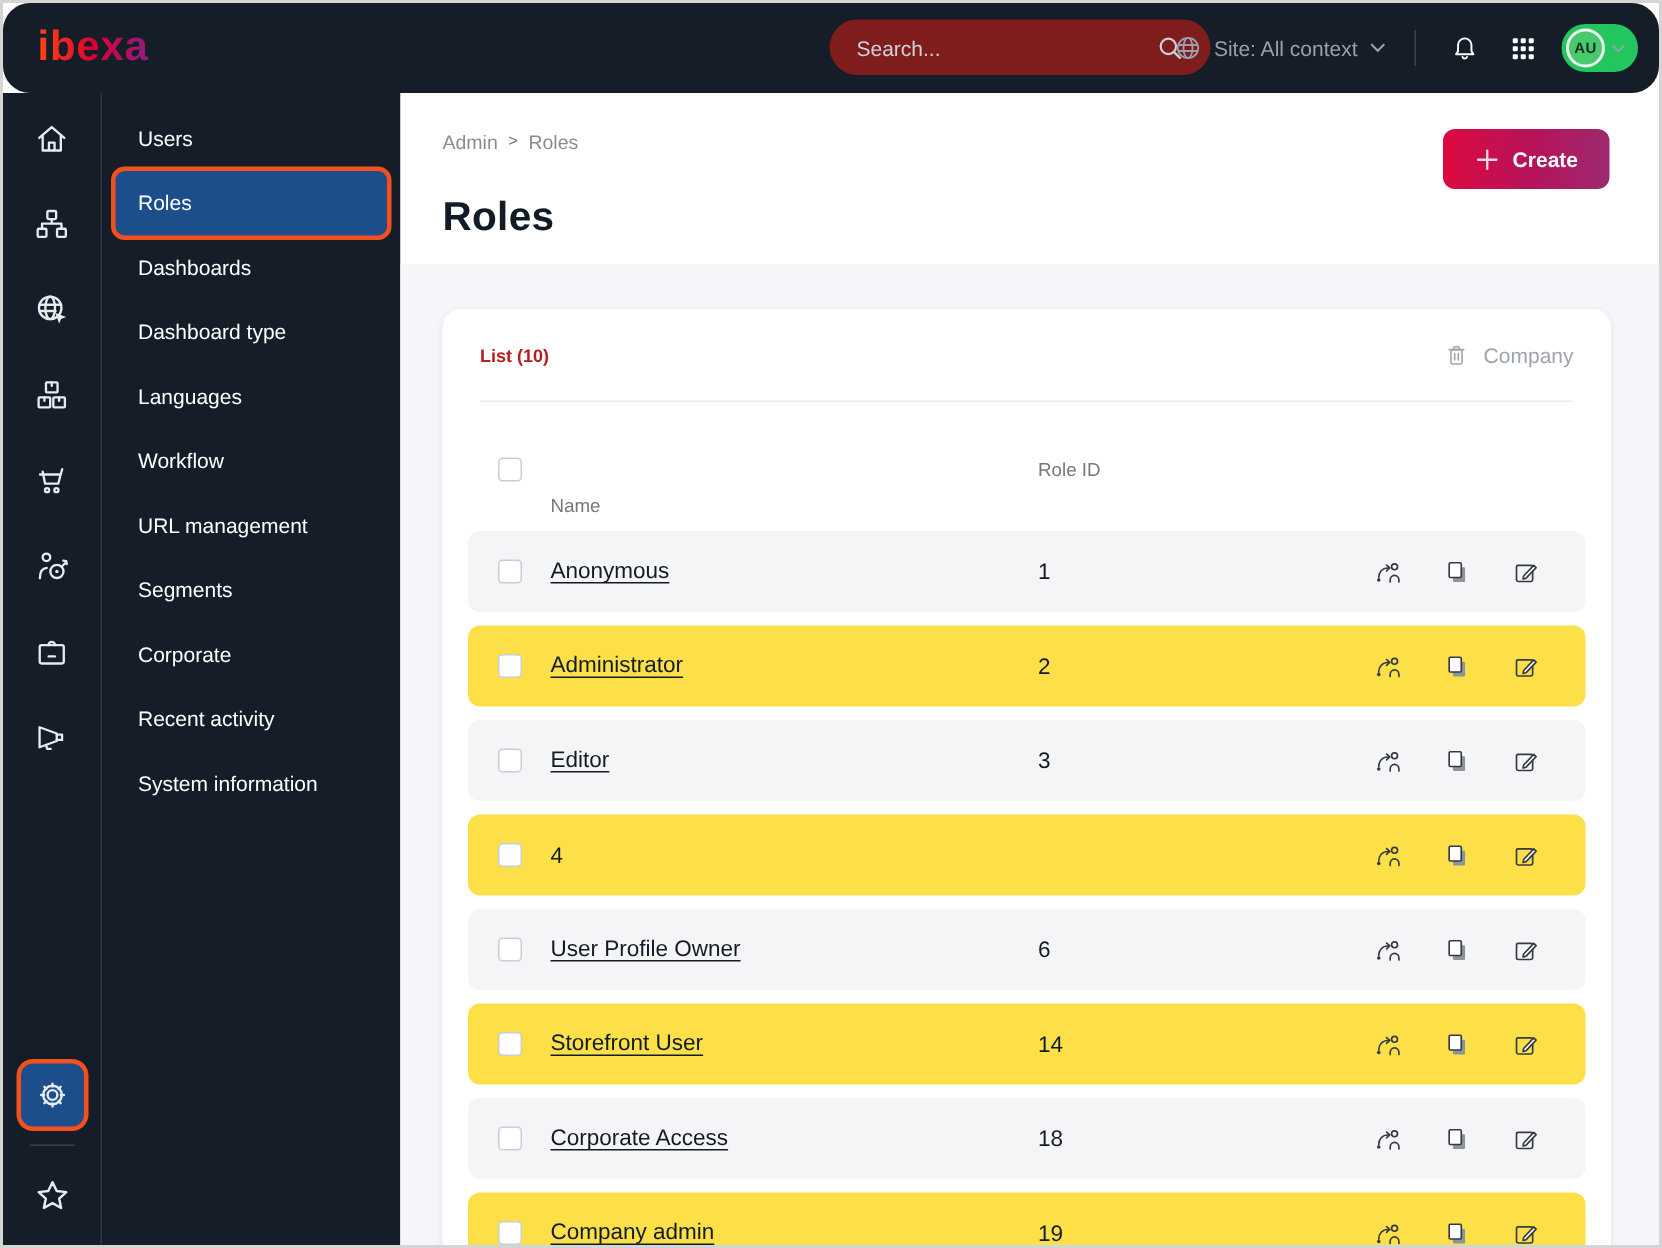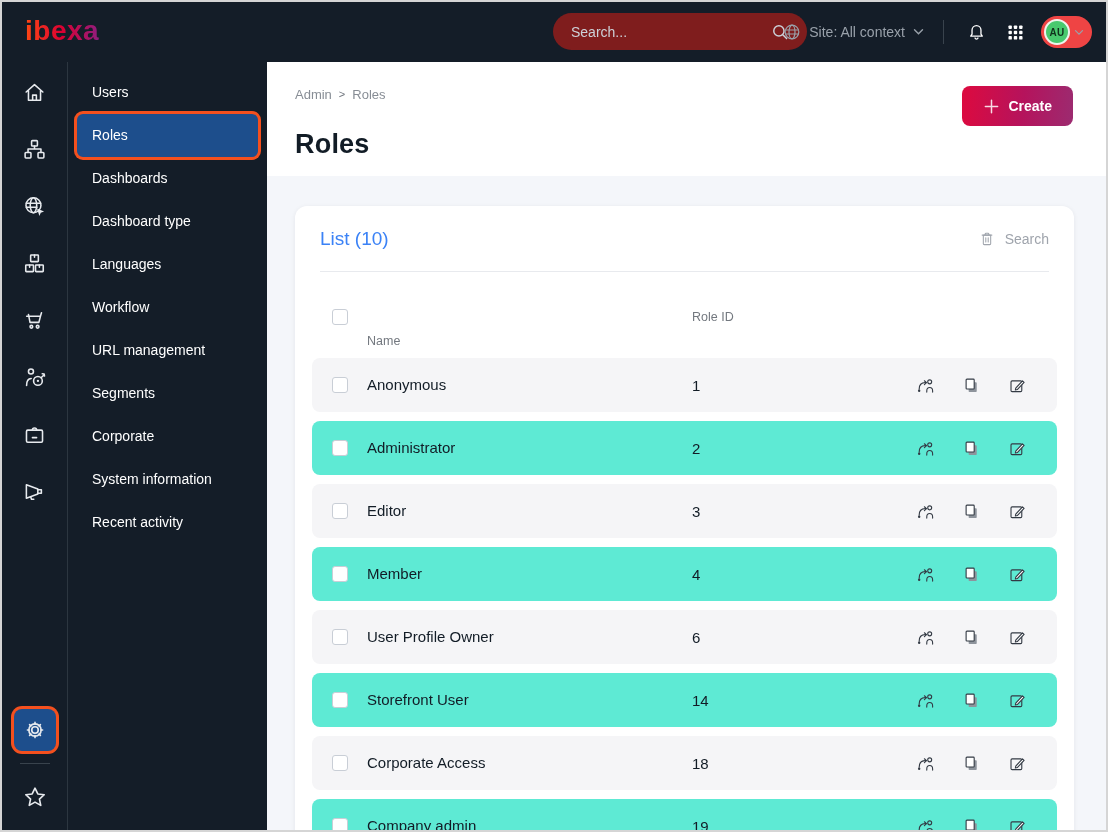--- a/index.html
+++ b/index.html
@@ -1,28 +1,28 @@
 <!DOCTYPE html>
 <html><head>
 <meta charset="utf-8">
 <style>
   * { margin:0; padding:0; box-sizing:border-box; }
   body { font-family:"Liberation Sans", sans-serif; background:#fff; }
   .screen { width:1108px; height:832px; border:2px solid #d5d5d5; display:flex; flex-direction:column; overflow:hidden; background:#fff; }
 
   
-  .topbar { height:60px; flex:0 0 60px; background:#141d28; position:relative; display:flex; align-items:center; padding-left:22px; }
+  .topbar { height:60px; flex:0 0 60px; background:#141d28; position:relative; display:flex; align-items:center; padding-left:22px;border-radius:18px; }
   .search-pill { position:absolute; left:551px; top:11px; width:254px; height:37px; background:#7f1d1d; border-radius:19px; display:flex; align-items:center; padding:0 14px 0 18px; }
   .search-pill input { flex:1; background:transparent; border:none; outline:none; color:#e6e9ec; font-size:14px; font-family:"Liberation Sans", sans-serif; }
   .search-pill input::placeholder { color:#cdd2d8; }
   .topbar-right { position:absolute; right:14px; top:0; height:60px; display:flex; align-items:center; gap:13px; }
   .site-context { display:flex; align-items:center; gap:8px; color:#99a1aa; font-size:14px; cursor:pointer;justify-content:flex-end; }
   .v-divider { width:1px; height:24px; background:#39434d; margin:0 6px; }
   .icon-btn { display:flex; align-items:center; justify-content:center; width:26px; height:26px; cursor:pointer; }
-  .user-pill { display:flex; align-items:center; gap:4px; background:#ef4444; border-radius:16px; padding:3px 8px 3px 3px; cursor:pointer; }
+  .user-pill { display:flex; align-items:center; gap:4px; background:#22c55e; border-radius:16px; padding:3px 8px 3px 3px; cursor:pointer; }
   .avatar { width:26px; height:26px; border-radius:50%; background:#49c96e; border:2px solid #eef4ee; color:#10311c; font-size:10px; font-weight:700; display:flex; align-items:center; justify-content:center; letter-spacing:.2px; }
 
   
   .body { flex:1; display:flex; min-height:0; }
 
   
   .iconrail { width:66px; flex:0 0 66px; background:#141d28; border-right:1px solid #2c3640; display:flex; flex-direction:column; align-items:center; padding:9px 0 12px; }
   .rail-btn { width:42px; height:42px; flex:0 0 42px; display:flex; align-items:center; justify-content:center; margin-bottom:15px; cursor:pointer; border-radius:8px; }
   .rail-btn.admin-active { background:#1d4e8c; box-shadow:0 0 0 3px #f4501e; margin-top:auto; margin-bottom:12px; }
   .rail-divider { width:30px; height:1px; background:#39434d; margin-bottom:12px; flex:0 0 1px; }
@@ -37,34 +37,34 @@
   .main { flex:1; background:#fff; display:flex; flex-direction:column; min-width:0; }
   .page-head { padding:24px 32px 0 28px; position:relative; }
   .breadcrumb { font-size:13px; color:#878d95; display:flex; gap:7px; align-items:center; height:16px; }
   .breadcrumb .sep { font-size:11px; color:#6f757d; }
   .page-title { margin-top:26px; font-size:27px; line-height:32px; font-weight:800; color:#121c26; letter-spacing:.2px; }
   .create-btn { position:absolute; top:24px; right:33px; height:40px; padding:0 21px; border:none; border-radius:8px; background:linear-gradient(95deg,#dd0a3f 0%,#b5135c 55%,#9c2b70 100%); color:#fff; font-size:14px; font-weight:700; display:flex; align-items:center; gap:8px; cursor:pointer; font-family:"Liberation Sans", sans-serif; }
 
   .content-area { flex:1; background:#f4f6fa; margin-top:16px; padding:30px 32px 0 28px; min-height:0; }
   .card { background:#fff; border-radius:12px; box-shadow:0 1px 5px rgba(18,28,38,.07); padding:22px 0 10px; min-height:640px; }
   .card-head { display:flex; align-items:center; justify-content:space-between; padding:0 25px; }
-  .card-title { font-size:19px; font-weight:400; color:#3b82f6; }
+  .card-title { font-size:12px; font-weight:700; color:#b91c1c; }
   .delete-btn { display:flex; align-items:center; gap:9px; background:none; border:none; color:#9fa4ac; font-size:14px; cursor:pointer; font-family:"Liberation Sans", sans-serif; }
   .card-divider { border:none; border-top:1px solid #e8eaee; margin:21px 25px 0; }
 
   .thead { display:flex; align-items:center; padding:14px 47px 10px 37px; }
   .th-name { width:325px; font-size:12.5px; color:#73787f;margin-top:48px; }
   .th-roleid { flex:1; font-size:12.5px; color:#73787f; }
 
   .rows { padding:0 17px; }
-  .table-row { height:54px; margin-bottom:9px; border-radius:8px; display:flex; align-items:center; padding:0 30px 0 20px; background:#5eead4; }
+  .table-row { height:54px; margin-bottom:9px; border-radius:8px; display:flex; align-items:center; padding:0 30px 0 20px; background:#fde047; }
   .rows div.table-row:nth-of-type(odd) { background:#f5f5f7; }
   .checkbox { width:16px; height:16px; flex:0 0 16px; border:1px solid #c9ced6; border-radius:3px; background:#fff; margin-right:19px; cursor:pointer; }
   .row-name { width:325px; }
-  .row-name a { color:#121c26; font-size:15px; text-underline-offset:3px; cursor:pointer; }
+  .row-name a { color:#121c26; font-size:15px; text-decoration:underline; text-underline-offset:3px; cursor:pointer; }
   .row-id { flex:1; font-size:15px; color:#121c26; }
   .row-actions { display:flex; align-items:center; gap:27px; }
   .action-btn { background:none; border:none; padding:0; cursor:pointer; display:flex; align-items:center; }
 
   
   svg.rail-ic { stroke:#e7eaee; fill:none; stroke-width:1.5; stroke-linecap:round; stroke-linejoin:round; }
   svg.dark-ic { stroke:#333a44; fill:none; stroke-width:1.4; stroke-linecap:round; stroke-linejoin:round; }
 </style>
 </head>
 <body>
@@ -247,25 +247,25 @@
 
         <div class="menu-item">
           <span>Segments</span>
         </div>
 
         <div class="menu-item">
           <span>Corporate</span>
         </div>
 
         <div class="menu-item">
+          <span>Recent activity</span>
+        </div>
+
+        <div class="menu-item">
           <span>System information</span>
-        </div>
-
-        <div class="menu-item">
-          <span>Recent activity</span>
         </div>
       </nav>
 
     <main class="main">
       <div class="page-head">
         <div class="breadcrumb">
           <span>Admin</span>
           <span class="sep">&gt;</span>
           <span>Roles</span>
         </div>
@@ -281,21 +281,21 @@
       <div class="content-area">
         <div class="card">
           <div class="card-head">
             <span class="card-title">List (10)</span>
             <button class="delete-btn">
               <svg width="18" height="18" viewBox="0 0 24 24" fill="none" stroke="#a0a5ad" stroke-width="1.4" stroke-linecap="round" stroke-linejoin="round">
                 <path d="M5.5 6.8h13M9.6 6.6V5.2a1 1 0 011-1h2.8a1 1 0 011 1v1.4"></path>
                   <rect x="7.1" y="6.8" width="9.8" height="12.7" rx="1.2"></rect>
                   <path d="M10.4 10.2v5.8M13.6 10.2v5.8"></path>
               </svg>
-              <span>Search</span>
+              <span>Company</span>
             </button>
           </div>
           <hr class="card-divider">
 
           <div class="thead">
             <span class="checkbox" style="margin-right:19px"></span>
             <span class="th-name">Name</span>
             <span class="th-roleid">Role ID</span>
           </div>
 
@@ -383,21 +383,20 @@
                     <svg class="dark-ic" width="19" height="19" viewBox="0 0 24 24">
                       <rect x="3.8" y="6.2" width="13.6" height="13.6" rx="1.4"></rect>
                       <path d="M9.8 15.2l8.5-9 2 1.9-8.6 9-2.4.6z" fill="#fff"></path>
                     </svg>
                   </button>
                 </span>
               </div>
 
               <div class="table-row">
                 <span class="checkbox"></span>
-                <span class="row-name"><a>Member</a></span>
                 <span class="row-id">4</span>
                 <span class="row-actions">
                   <button class="action-btn">
                     <svg class="dark-ic" width="19" height="19" viewBox="0 0 24 24">
                       <circle cx="17.3" cy="7.4" r="2.5"></circle>
                       <path d="M13.6 20.3v-1.5c0-2.4 1.6-4.2 3.7-4.2s3.7 1.8 3.7 4.2v1.5"></path>
                       <path d="M4 16.6c0-4.8 2.9-8.2 7.8-8.2h.6"></path>
                       <path d="M10.6 6l2.7 2.4-2.7 2.4"></path>
                       <circle cx="4" cy="18.6" r="1.5" fill="#333a44" stroke="none"></circle>
                     </svg>

